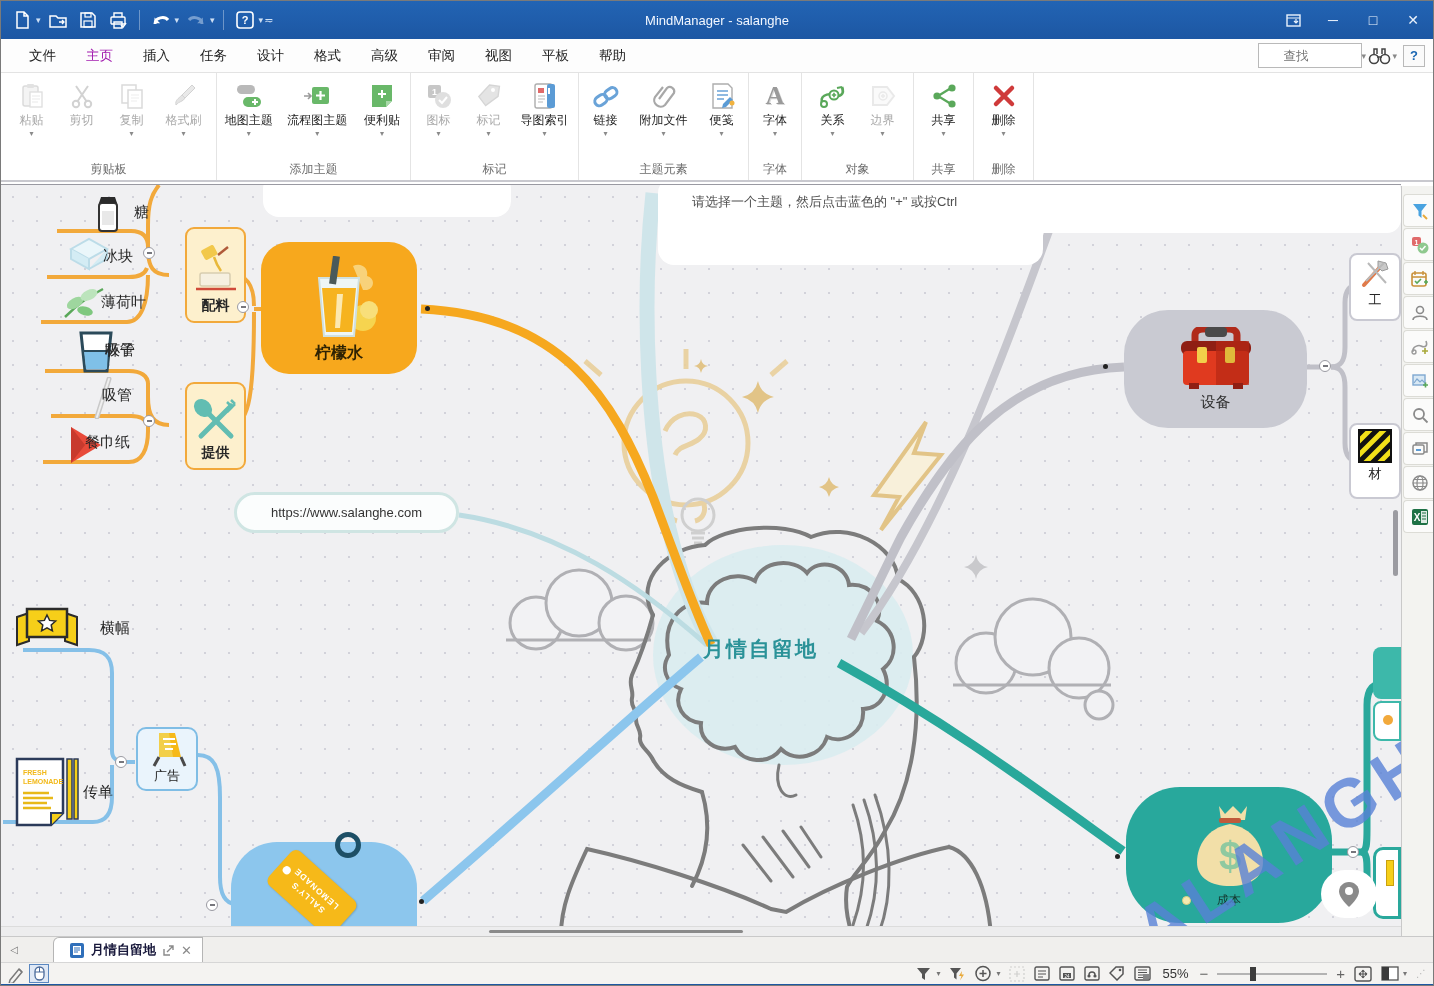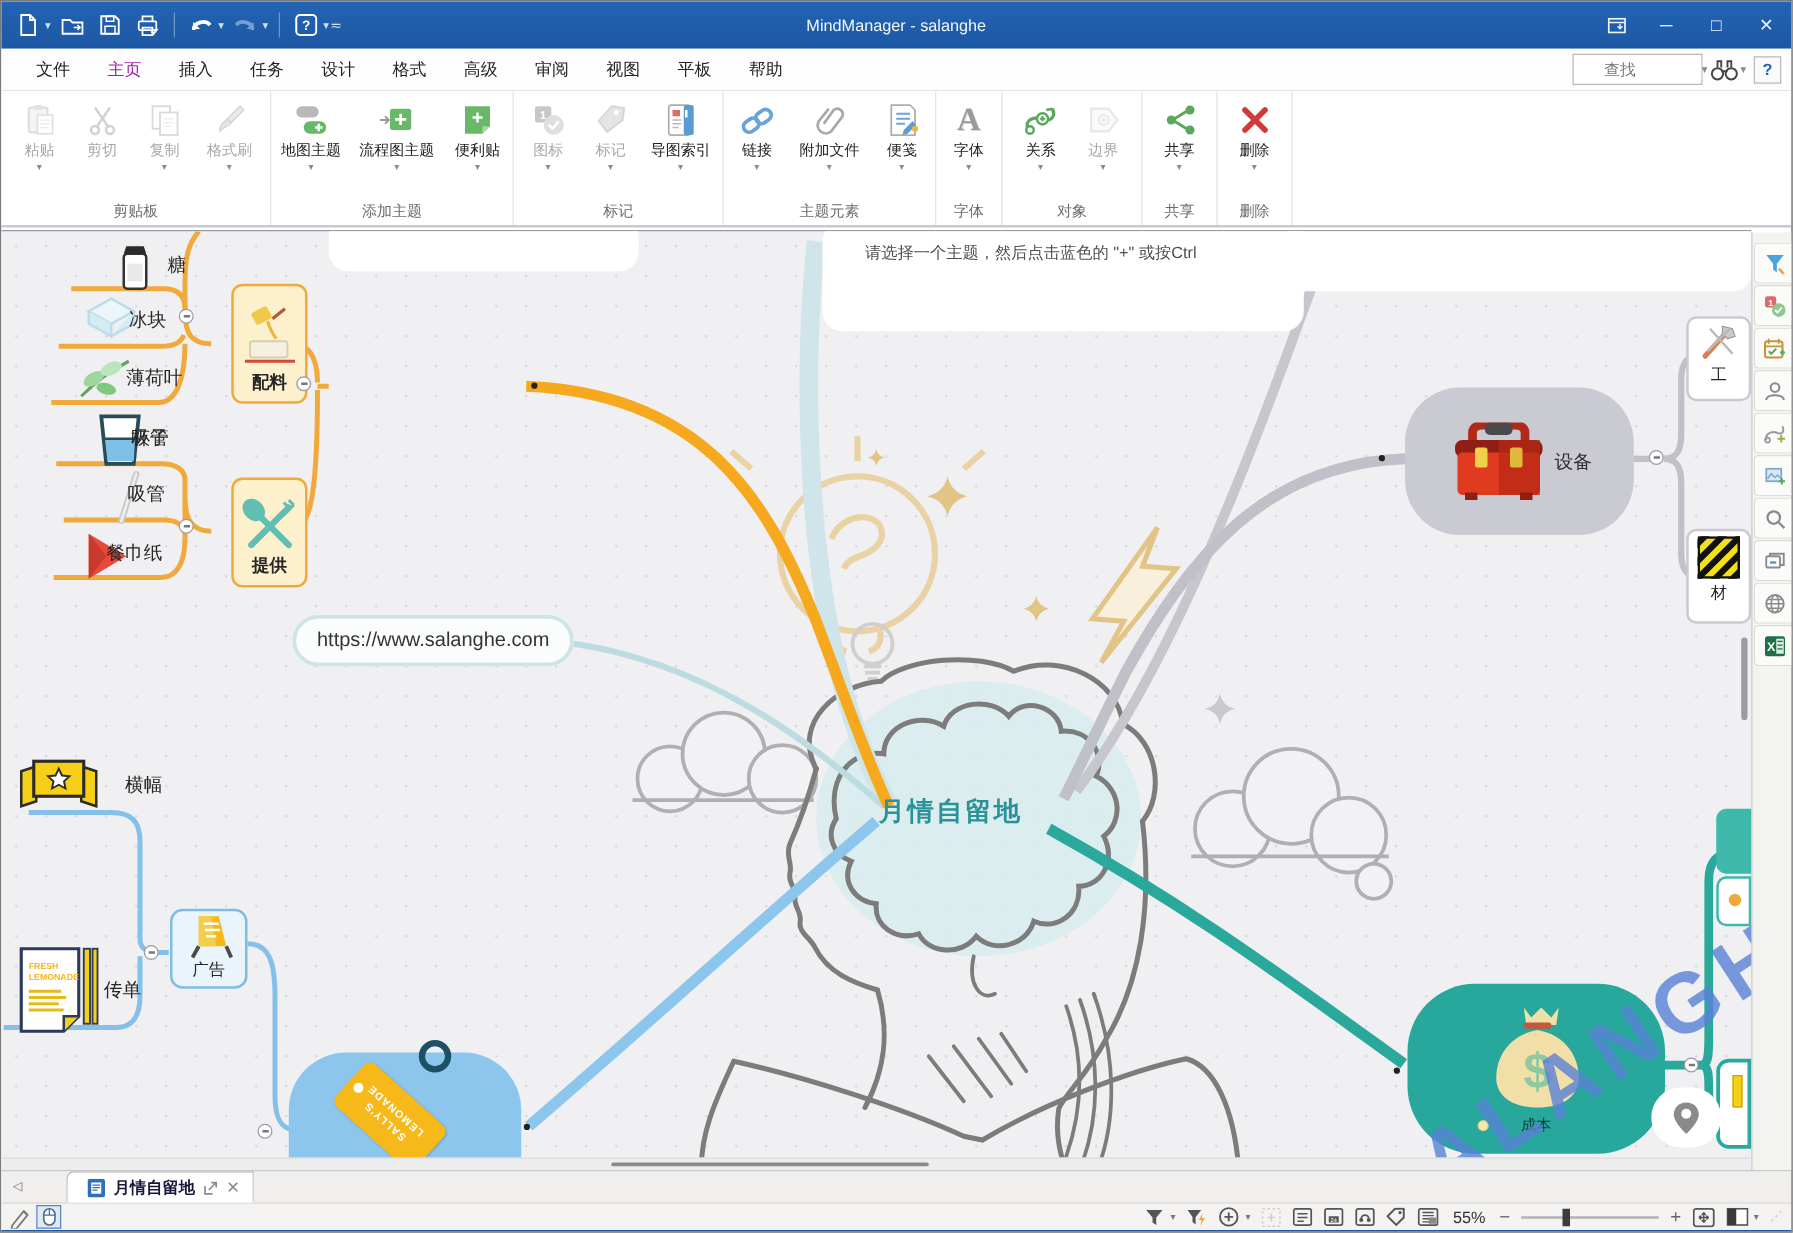--- a/index.html
+++ b/index.html
@@ -46,32 +46,32 @@
   .canvas{position:absolute;left:0;top:0;width:1400px;height:752px;overflow:hidden;background:#f0f0f2;background-image:radial-gradient(#d2d2da 1.1px,transparent 1.2px);background-size:24px 24px;border-top:1px solid #9a9aa2;}
   .canvas svg.wires{position:absolute;left:0;top:0;z-index:1;}
   .cnode{position:absolute;z-index:10;}
   .whitebox{position:absolute;background:#fff;border-radius:16px;z-index:6;}
   .hinttext{font-size:13px;color:#4f4f4f;line-height:22px;padding:14px 0 0 34px;}
   .callout-label{position:absolute;font-size:15px;color:#262626;z-index:10;}
   .minusdot{position:absolute;width:12px;height:12px;border-radius:50%;background:#fff;border:1.5px solid #9a9aa2;z-index:12;display:flex;align-items:center;justify-content:center;}
   .minusdot:after{content:"";width:5px;height:1.5px;background:#77777d;}
   .blackdot{position:absolute;width:5px;height:5px;border-radius:50%;background:#222;z-index:12;}
   .central-label{position:absolute;z-index:11;font-size:21px;font-weight:bold;color:#2a9298;letter-spacing:2px;}
-  .url-pill{position:absolute;z-index:10;background:#fbfdfd;border:3px solid #cfe5e3;border-radius:21px;display:flex;align-items:center;justify-content:center;font-size:16px;color:#333;}
+  .url-pill{position:absolute;z-index:10;background:#fbfdfd;border:3px solid #cfe5e3;border-radius:21px;display:flex;align-items:center;justify-content:center;font-size:13px;color:#333;}
   .watermark{position:absolute;z-index:40;font-size:68px;font-weight:800;letter-spacing:8px;color:rgba(88,129,214,.8);transform:rotate(-33deg);transform-origin:0 50%;white-space:nowrap;pointer-events:none;}
   .vthumb{position:absolute;right:3px;top:325px;width:5px;height:66px;background:#9b9ba1;border-radius:3px;z-index:45;}
   .hstrip{position:absolute;left:0;bottom:0;width:100%;height:10px;background:#ededee;border-top:1px solid #dcdcdc;z-index:44;}
   .hthumb{position:absolute;left:488px;top:3px;width:254px;height:3px;background:#8a8a8a;border-radius:2px;}
 
   
   .node-lemonade{left:260px;top:57px;width:156px;height:132px;background:#f7a81d;border-radius:28px;display:flex;flex-direction:column;align-items:center;justify-content:flex-end;padding-bottom:10px;}
   .node-lemonade .nl{font-size:16px;color:#2e2303;font-weight:bold;}
   .subnode{background:#fdf0cd;border:2.5px solid #f2a93b;border-radius:9px;display:flex;flex-direction:column;align-items:center;justify-content:flex-end;padding-bottom:6px;margin-left:16px;}
   .subnode .nl{font-size:14px;color:#262626;font-weight:bold;}
-  .node-equip{left:1123px;top:125px;width:183px;height:118px;background:#c9cad2;border-radius:44px;display:flex;flex-direction:row;align-items:center;justify-content:center;gap:4px;}
+  .node-equip{left:1123px;top:125px;width:183px;height:118px;background:#c9cad2;border-radius:44px;display:flex;flex-direction:column;align-items:center;justify-content:center;gap:4px;}
   .node-equip .nl{font-size:15px;color:#2e2e2e;}
   .node-cost{left:1125px;top:602px;width:206px;height:136px;background:#28a89c;border-radius:54px;display:flex;flex-direction:column;align-items:center;justify-content:center;gap:2px;}
   .node-cost .nl{font-size:12px;color:#14332c;font-weight:normal;}
   .node-ad{left:135px;top:542px;width:62px;height:64px;background:#eaf4fc;border:2.5px solid #7fbde5;border-radius:10px;display:flex;flex-direction:column;align-items:center;justify-content:flex-end;padding-bottom:4px;}
   .node-ad .nl{font-size:13px;color:#262626;}
   .node-sally{left:230px;top:657px;width:186px;height:96px;background:#8cc6ed;border-radius:46px 46px 0 0;}
   .clipnode{background:#fff;border:2px solid #c9c9d2;border-radius:8px;display:flex;flex-direction:column;align-items:center;justify-content:flex-start;padding-top:4px;gap:2px;}
   .clipnode .nl{font-size:13px;color:#262626;}
 
   .tagring{position:absolute;left:104px;top:-10px;width:26px;height:26px;border:5px solid #1d4f66;border-radius:50%;}
@@ -550,20 +550,32 @@
       </svg>
 
       <div class="whitebox" style="left:262px;top:-12px;width:248px;height:44px;"></div>
       <div class="whitebox" style="left:657px;top:-8px;width:385px;height:88px;">
         <div class="hinttext">
           <div>请选择一个主题，然后点击蓝色的 "+" 或按Ctrl</div>
         </div>
       </div>
       <div class="whitebox" style="left:1028px;top:-8px;width:372px;height:56px;border-radius:14px;"></div>
 
+      <div class="cnode node-lemonade">
+        <svg width="78" height="86" style="position:absolute;top:14px;left:40px;">
+          <path d="M52,10 c8,-4 16,2 14,10 c8,2 8,12 0,14 l-4,0" fill="#f8d27a"></path>
+          <circle cx="62" cy="62" r="13" fill="#f6d44f"></circle>
+            <circle cx="68" cy="54" r="9" fill="#f8df7a"></circle>
+          <path d="M18,22 L58,22 L53,80 L23,80 Z" fill="#eef6f6" stroke="#cfe0e0" stroke-width="2"></path>
+          <path d="M21,32 L55,32 L51,76 L25,76 Z" fill="#f6b31f"></path>
+          <path d="M36,38 l6,0 -3,34 -5,0 z" fill="#fce9b0"></path>
+          <rect x="30" y="0" width="7" height="28" fill="#4a5a5a" transform="rotate(8 33 14)"></rect>
+        </svg>
+        <span class="nl">柠檬水</span>
+      </div>
 
       <div class="cnode subnode" style="left:168px;top:42px;width:61px;height:96px;">
         <svg width="44" height="52">
           <rect x="8" y="2" width="14" height="11" rx="2" fill="#f2c84b" transform="rotate(-28 15 7)"></rect>
           <path d="M20,12 c2,6 4,10 7,14" stroke="#e8b83a" stroke-width="2.5" fill="none"></path>
           <path d="M24,10 l10,-8" stroke="#b05a3a" stroke-width="2.5"></path>
           <rect x="6" y="28" width="30" height="13" rx="2" fill="#f6f0e0" stroke="#d8cdb0" stroke-width="1.5"></rect>
           <path d="M2,44 h40" stroke="#d04a3a" stroke-width="2.5"></path>
         </svg>
         <span class="nl">配料</span>

